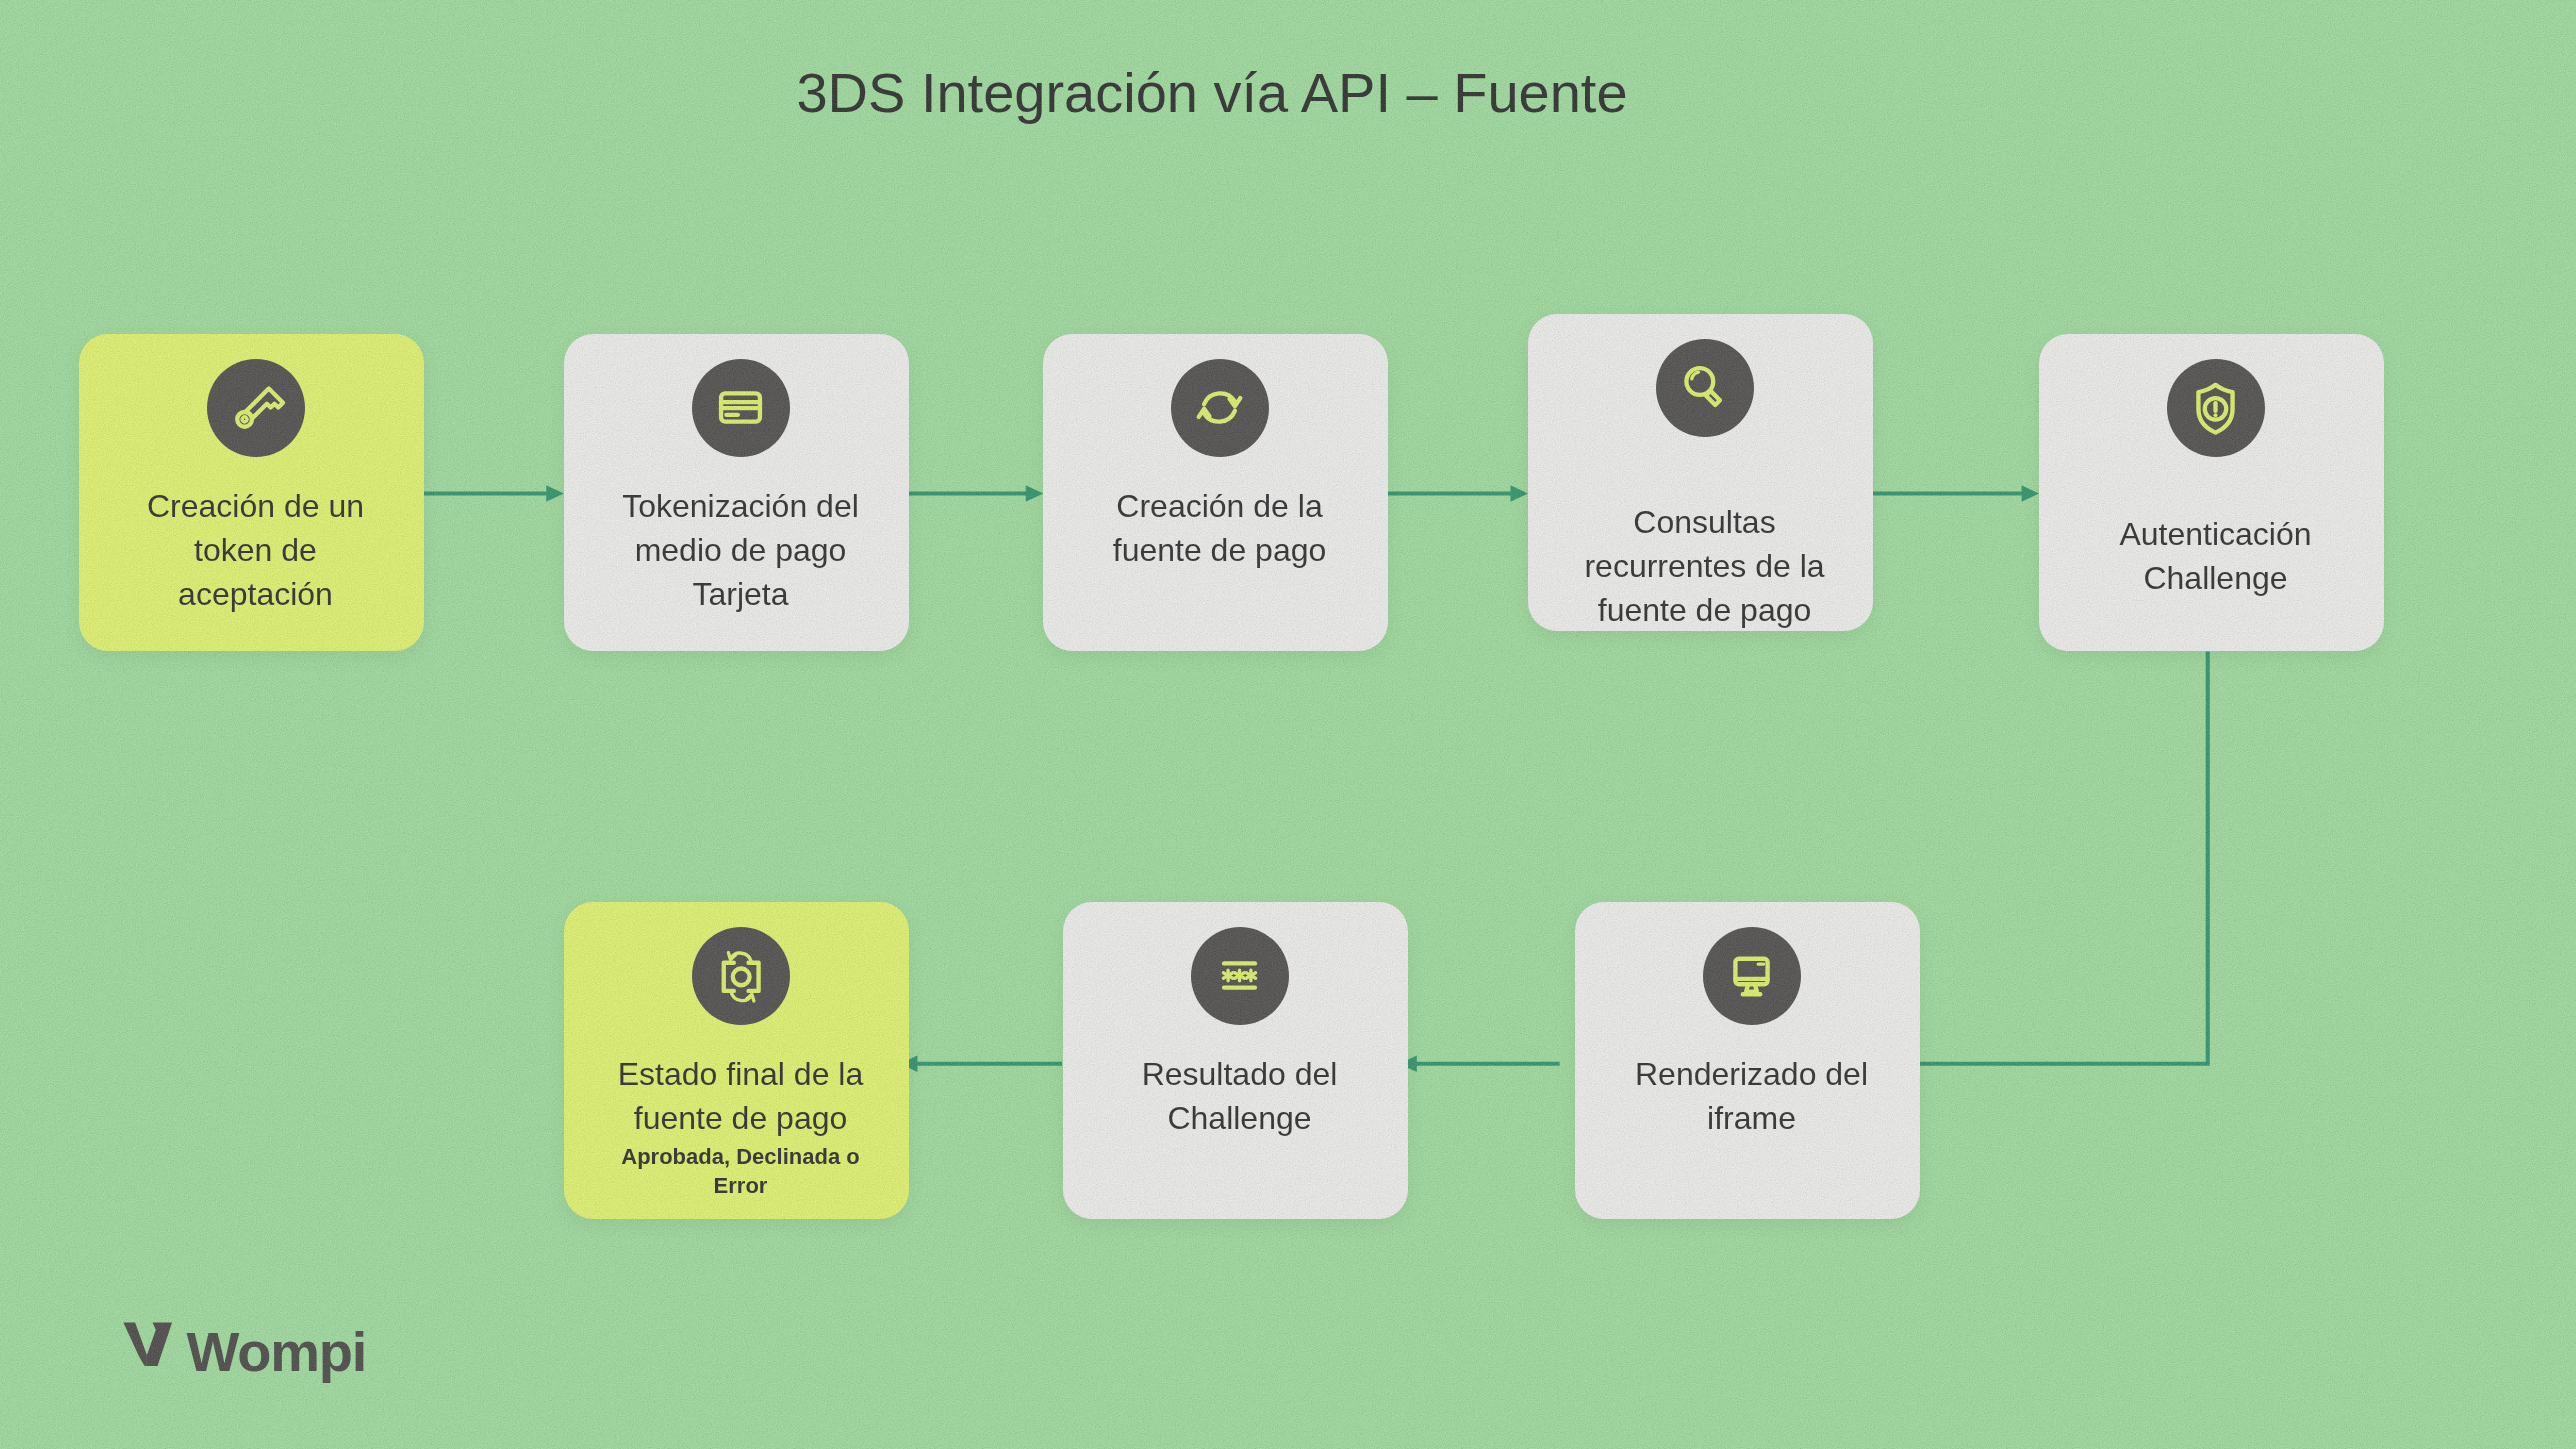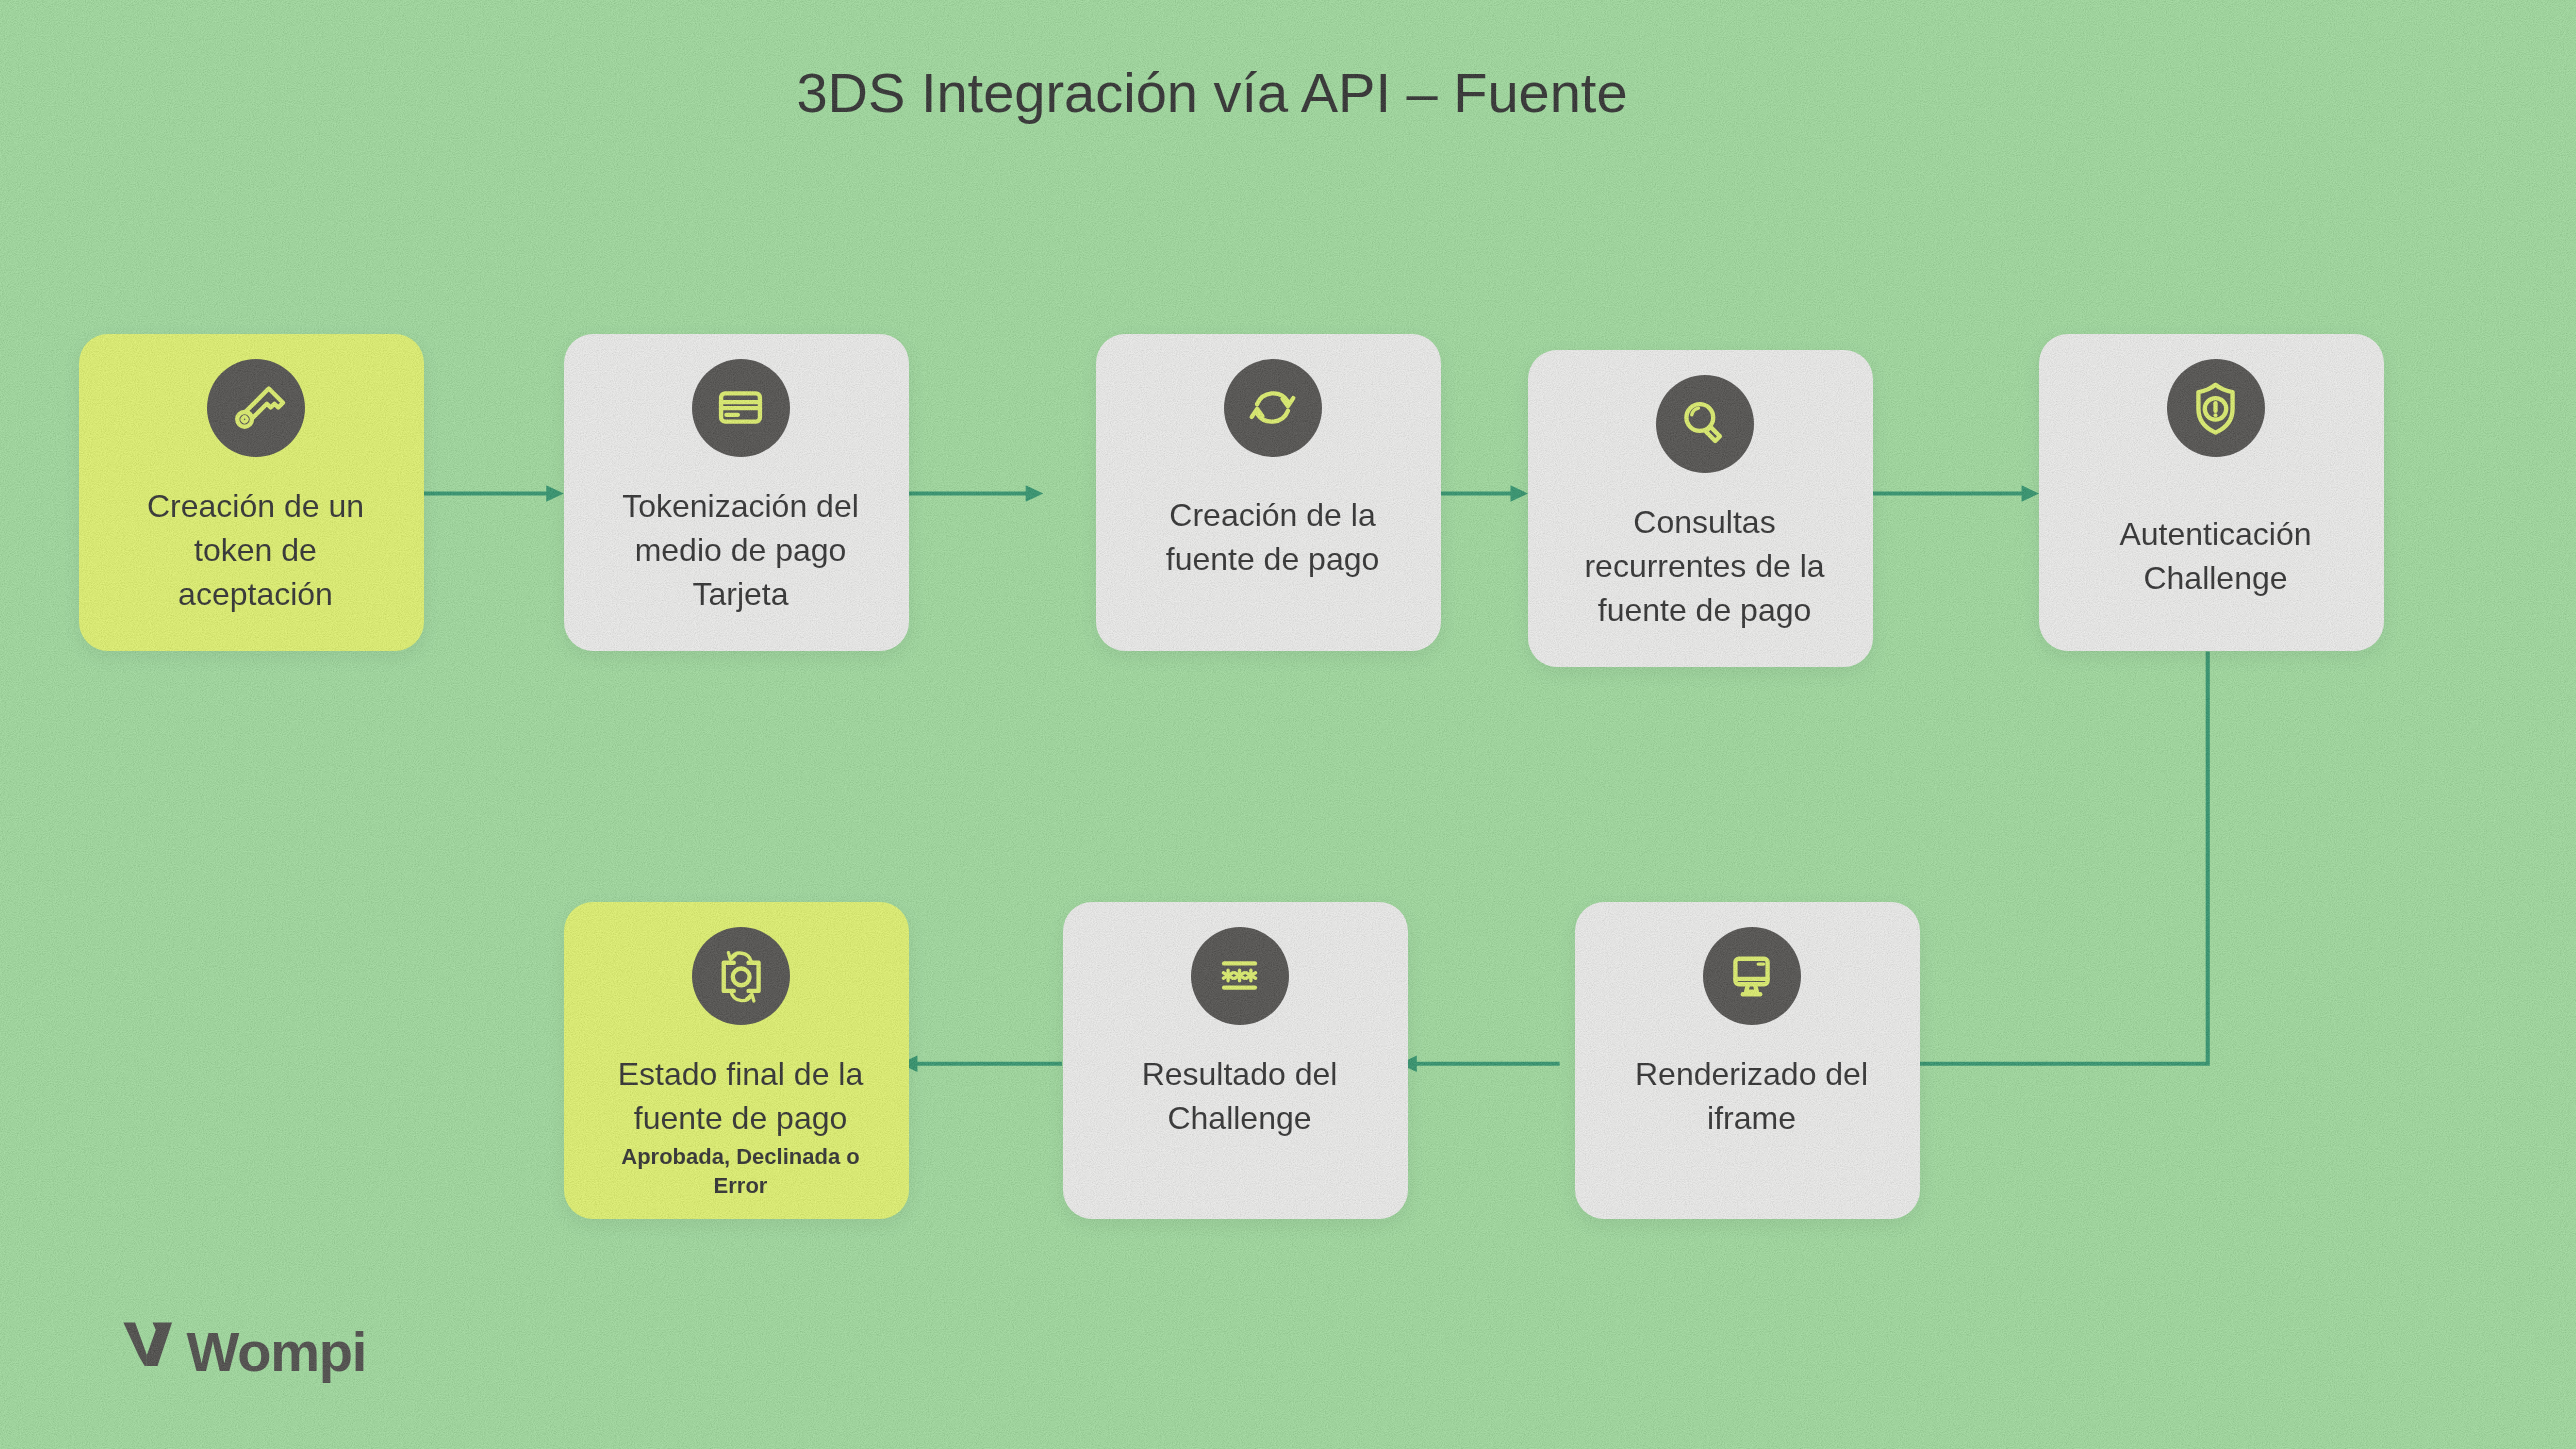--- a/index.html
+++ b/index.html
@@ -104,36 +104,36 @@
         <line class="s" x1="29" y1="61" x2="46" y2="61"></line>
       </svg>
     </div>
     <div class="label">
       <div>Tokenización del</div>
       <div>medio de pago</div>
       <div>Tarjeta</div>
     </div>
   </div>
 
-  <div class="card" style="left:1096px;top:334px;gap:9px;">
+  <div class="card" style="left:1043px;top:334px;">
     <div class="icon-circle">
       <svg class="icon" viewBox="0 0 100 100">
         <path class="s" d="M27 45 A 26 26 0 0 1 73 41"></path>
         <path class="s" d="M65 37 L73 48 L81 36"></path>
         <path class="s" d="M73 55 A 26 26 0 0 1 27 59"></path>
         <path class="s" d="M35 63 L27 52 L19 64"></path>
       </svg>
     </div>
     <div class="label">
       <div>Creación de la</div>
       <div>fuente de pago</div>
     </div>
   </div>
 
-  <div class="card" style="left:1528px;top:350px;">
+  <div class="card" style="left:1528px;top:314px;gap:36px;">
     <div class="icon-circle">
       <svg class="icon" viewBox="0 0 100 100">
         <circle class="s" cx="43" cy="41" r="20"></circle>
         <path class="s thin" d="M31 37 A 13 13 0 0 1 41 27"></path>
         <path class="s" d="M59 55 L73 69 L66 76 L52 62 Z"></path>
       </svg>
     </div>
     <div class="label">
       <div>Consultas</div>
       <div>recurrentes de la</div>

